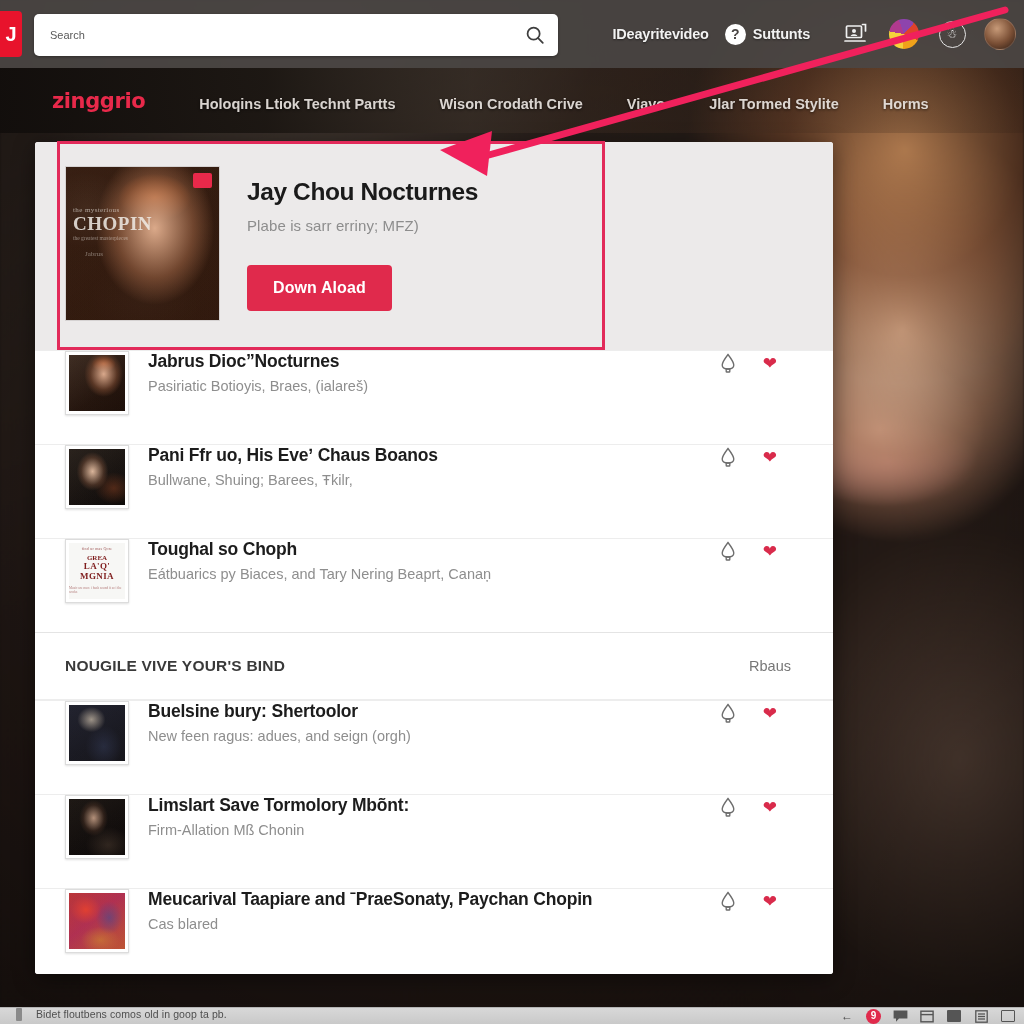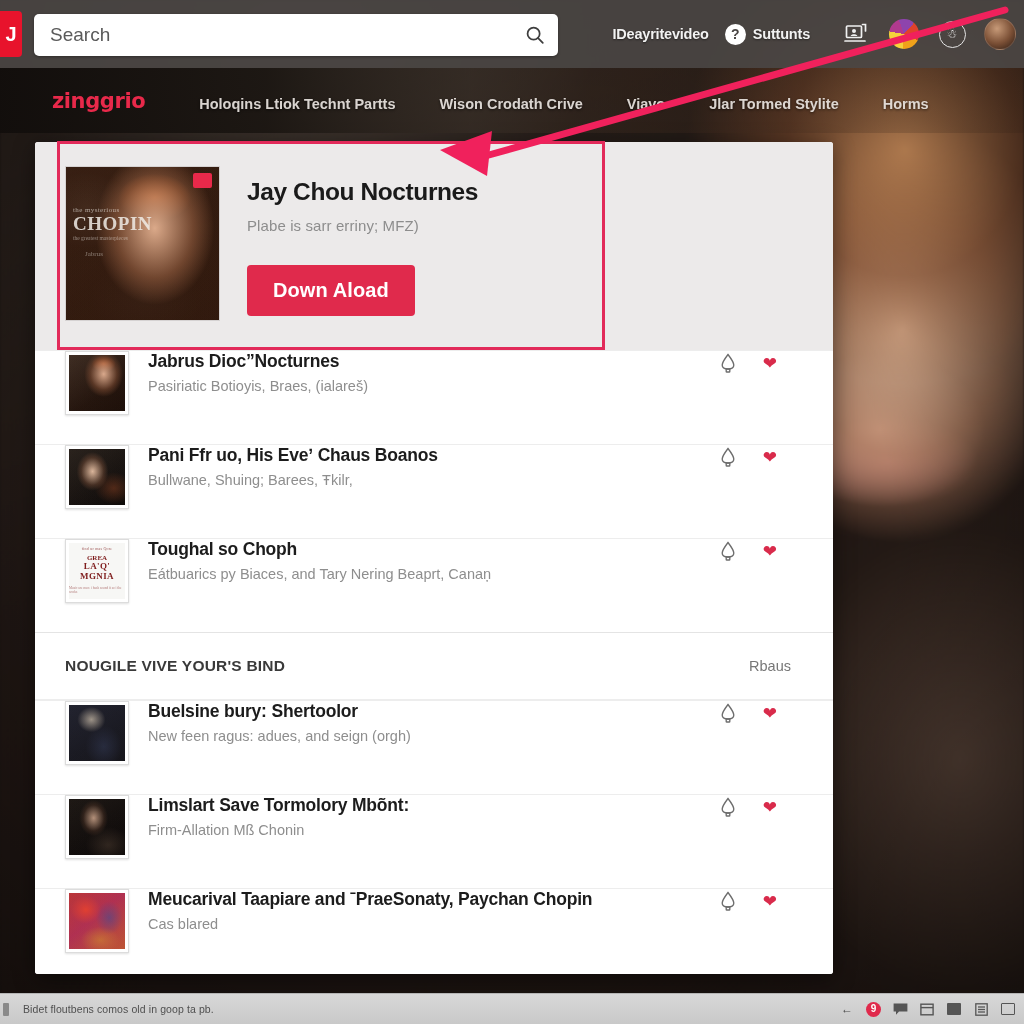--- a/index.html
+++ b/index.html
@@ -72,21 +72,21 @@
     display: flex;
     align-items: center;
     box-shadow: 0 1px 3px rgba(0,0,0,0.35);
   }
   .search-input {
     flex: 1;
     border: none;
     outline: none;
     background: transparent;
     font-family: "Liberation Sans", sans-serif;
-    font-size: 19px;
+    font-size: 11px;
     color: #3b3b3b;
     padding: 0 14px 0 16px;
   }
   .search-input::placeholder { color: #5a5a5a; }
   .search-icon {
     width: 46px; height: 42px;
     display: flex; align-items: center; justify-content: center;
   }
 
   .topbar-right {
@@ -259,21 +259,21 @@
     margin-top: 11px;
     font-size: 15px;
     color: #8d8d8d;
     letter-spacing: 0.1px;
   }
   .download-btn {
     margin-top: 31px;
     display: inline-block;
     background: #e02a4c;
     color: #ffffff;
-    font-size: 20px;
+    font-size: 16px;
     font-weight: bold;
     padding: 14px 26px;
     border: none;
     border-radius: 4px;
     cursor: pointer;
     font-family: "Liberation Sans", sans-serif;
     letter-spacing: 0.1px;
   }
 
   
@@ -394,26 +394,26 @@
   .section-link {
     font-size: 14.5px;
     color: #777777;
     cursor: pointer;
   }
 
   
   .statusbar {
     position: absolute;
     left: 0; bottom: 0;
-    width: 1024px; height: 31px;
+    width: 1024px; height: 17px;
     background: linear-gradient(180deg, #d8d8d8 0%, #c9c9c9 100%);
     border-top: 1px solid #b4b4b4;
     display: flex;
-    align-items: center;
     z-index: 40;
+    padding-left: 13px;
   }
   .status-text {
     font-size: 10.5px;
     color: #4f4f4f;
     margin-left: 14px;
     letter-spacing: 0.1px;
   }
   .status-left-mark {
     width: 6px; height: 13px;
     background: #8a8a8a;

